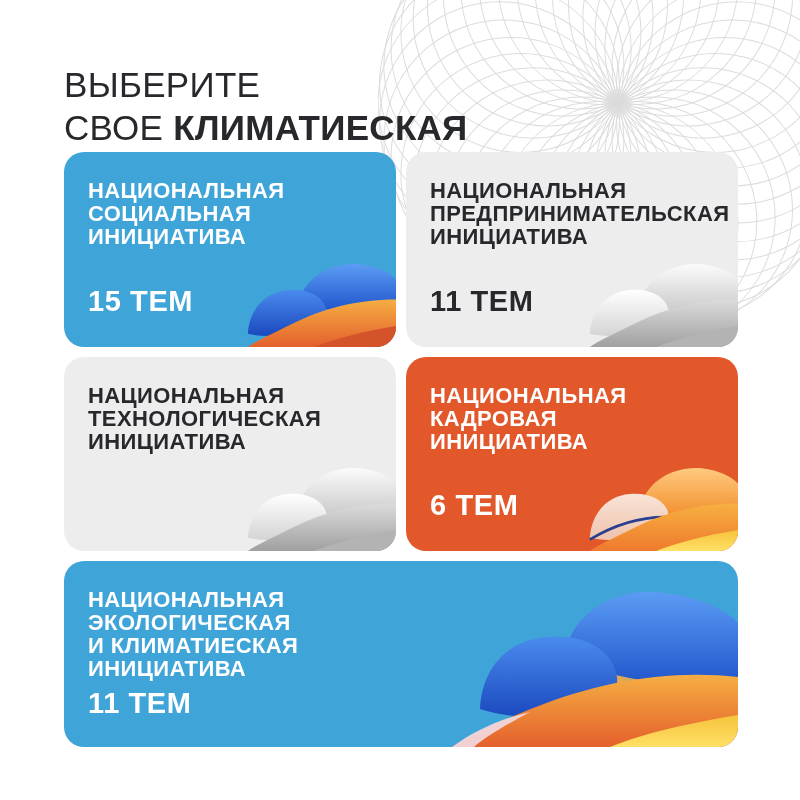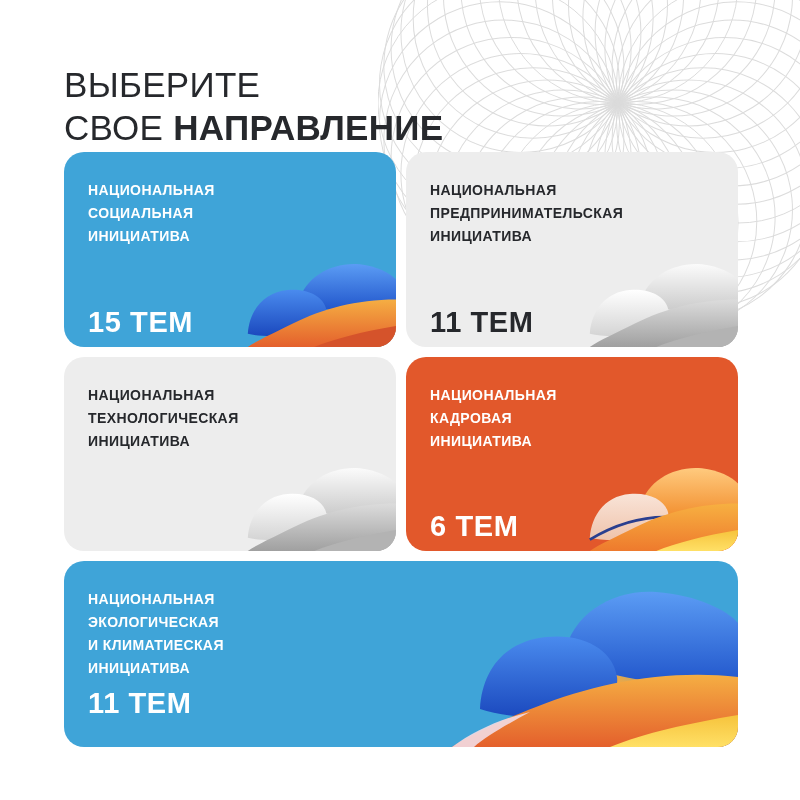--- a/index.html
+++ b/index.html
@@ -23,25 +23,25 @@
   .card--blue   { background:#3FA4D8; color:#ffffff; }
   .card--gray   { background:#EDEDED; color:#26282C; }
   .card--orange { background:#E2582B; color:#ffffff; }
   .p1 { left:64px;  top:152px; width:332px; height:195px; }
   .p2 { left:406px; top:152px; width:332px; height:195px; }
   .p3 { left:64px;  top:357px; width:332px; height:194px; }
   .p4 { left:406px; top:357px; width:332px; height:194px; }
   .p5 { left:64px;  top:561px; width:674px; height:186px; }
   .card__title {
     position:absolute; left:24px; top:27px;
-    font-size:14px; line-height:23px; font-weight:700;
+    font-size:22px; line-height:23px; font-weight:700;
     letter-spacing:0.4px; white-space:pre-line; z-index:2;
   }
   .card__topics {
-    position:absolute; left:24px; bottom:8px;
+    position:absolute; left:24px; bottom:29px;
     font-size:29px; font-weight:700; letter-spacing:0.6px; z-index:2;
   }
   .p5 .card__topics { bottom:27px; }
   .bloom  { position:absolute; right:0; bottom:0; width:152px; height:95px; z-index:1; }
   .bloom--big { width:340px; height:190px; }
   .defs-holder { position:absolute; width:0; height:0; overflow:hidden; }
 </style>
 </head>
 <body>
 
@@ -137,21 +137,21 @@
         <use href="#spiro-circle" transform="rotate(297 240 240)"></use>
         <use href="#spiro-circle" transform="rotate(306 240 240)"></use>
         <use href="#spiro-circle" transform="rotate(315 240 240)"></use>
         <use href="#spiro-circle" transform="rotate(324 240 240)"></use>
         <use href="#spiro-circle" transform="rotate(333 240 240)"></use>
         <use href="#spiro-circle" transform="rotate(342 240 240)"></use>
         <use href="#spiro-circle" transform="rotate(351 240 240)"></use>
       </g>
   </svg>
 
-  <h1 class="title"><span>ВЫБЕРИТЕ</span><br><span>СВОЕ </span><strong>НАПРАВЛЕНИЕ</strong></h1>
+  <h1 class="title"><span>ВЫБЕРИТЕ</span><br><span>СВОЕ </span><strong>КЛИМАТИЕСКАЯ</strong></h1>
 
   <section class="card card--blue p1">
     <div class="card__title">НАЦИОНАЛЬНАЯ
 СОЦИАЛЬНАЯ
 ИНИЦИАТИВА</div>
     <div class="card__topics">15 ТЕМ</div>
     <svg class="bloom" viewBox="0 0 160 100" preserveAspectRatio="none">
       <path d="M58,52 C64,26 94,10 122,13 C140,15 153,22 160,29 L160,62 C126,66 84,64 58,52 Z" fill="url(#grad-blue-p1)"></path>
       <path d="M4,86 C6,60 22,42 46,40 C70,38 86,49 87,63 C88,77 72,85 52,87 C36,89 16,89 4,86 Z" fill="url(#grad-blue-p2)"></path>
       <path d="M160,50 C118,50 82,60 52,75 C32,85 14,93 4,100 L160,100 Z" fill="url(#grad-blue-band)"></path>

